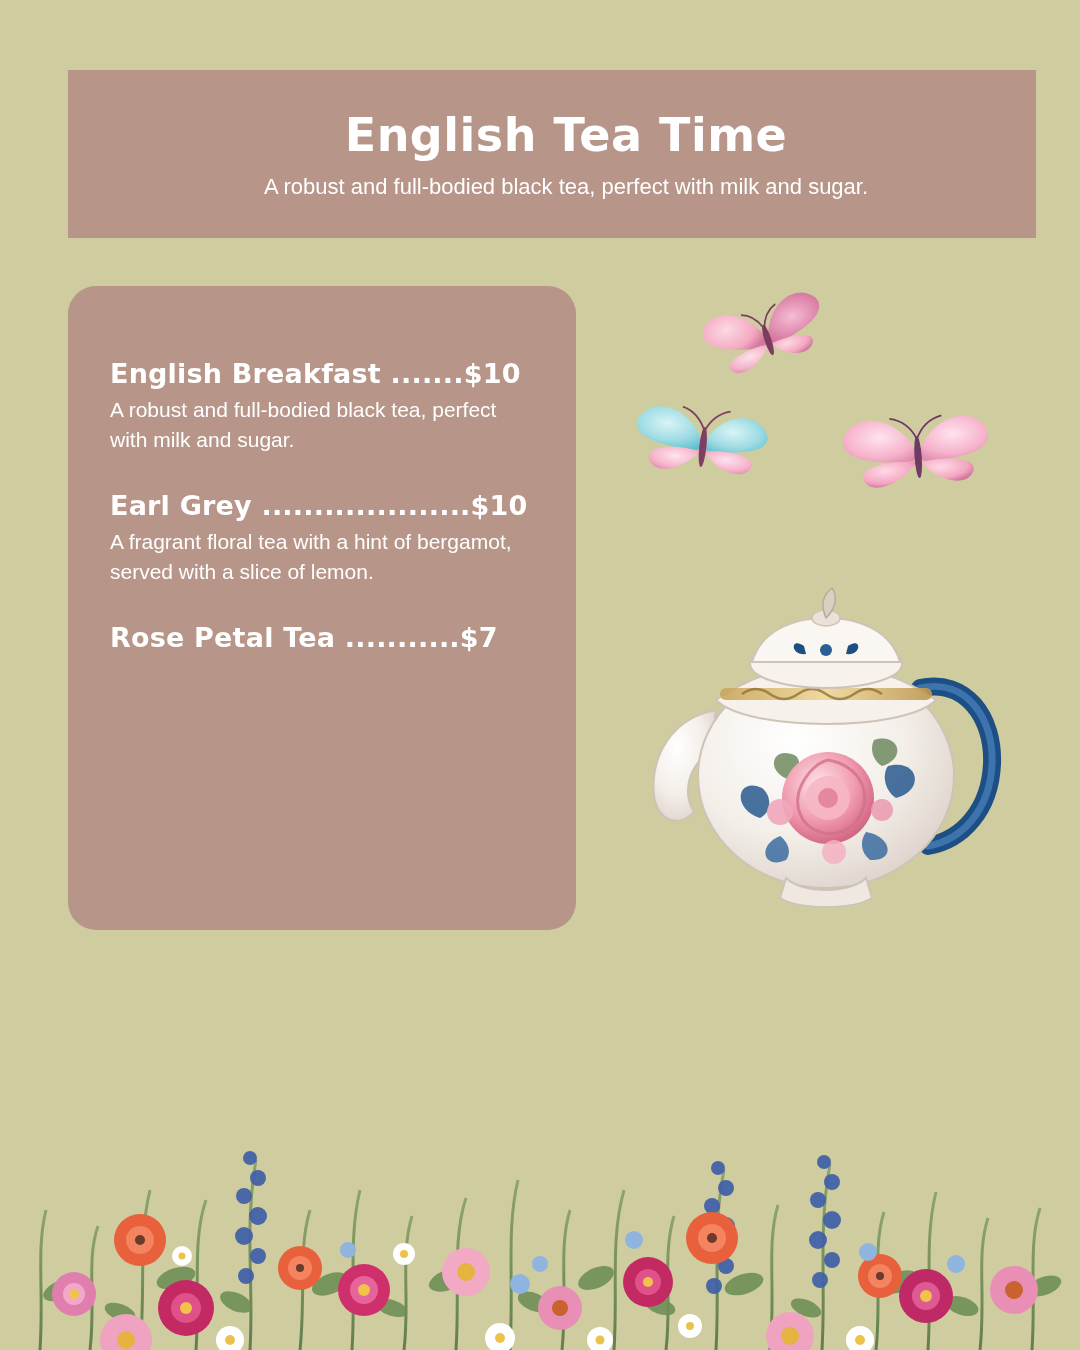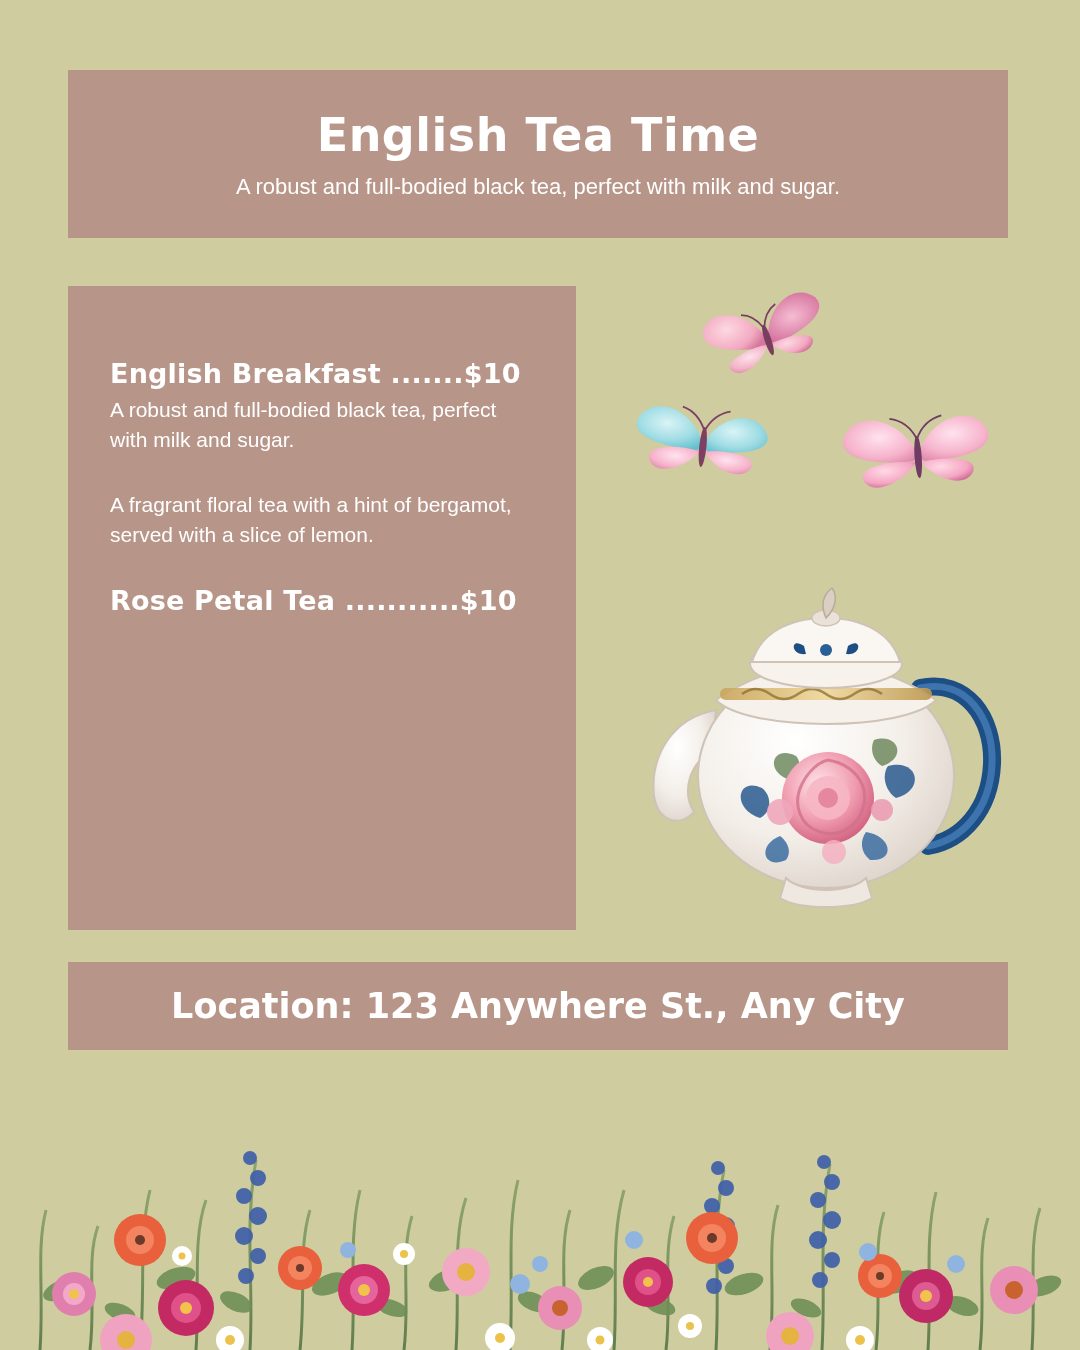--- a/index.html
+++ b/index.html
@@ -27,20 +27,21 @@
     position: absolute;
     left: 68px;
     top: 70px;
     width: 940px;
     height: 168px;
     background: #b79588;
     display: flex;
     flex-direction: column;
     align-items: center;
     justify-content: center;
+    padding-left: 28px;
   }
   .header-title {
     font-size: 46px;
     font-weight: 800;
     color: #ffffff;
     letter-spacing: 0.5px;
     margin: 0 0 12px 0;
     text-align: center;
     font-family: "DejaVu Sans", sans-serif;
   }
@@ -55,20 +56,21 @@
   
   .menu-panel {
     position: absolute;
     left: 68px;
     top: 286px;
     width: 508px;
     height: 644px;
     background: #b79588;
     box-sizing: border-box;
     padding: 72px 40px 0 42px;
+    border-radius: 28px;
   }
   .menu-item { margin-bottom: 34px; }
   .menu-item:last-child { margin-bottom: 0; }
   .menu-line {
     font-size: 27px;
     font-weight: 800;
     color: #ffffff;
     font-family: "DejaVu Sans", sans-serif;
     letter-spacing: 0.2px;
     margin: 0 0 6px 0;
@@ -142,25 +144,26 @@
   </div>
 
   <div class="menu-panel">
 
     <div class="menu-item">
       <p class="menu-line">English Breakfast .......$10</p>
       <p class="menu-desc">A robust and full-bodied black tea, perfect with milk and sugar.</p>
     </div>
 
     <div class="menu-item">
+      <p class="menu-line">Earl Grey ....................$10</p>
       <p class="menu-desc">A fragrant floral tea with a hint of bergamot, served with a slice of lemon.</p>
     </div>
 
     <div class="menu-item">
-      <p class="menu-line">Rose Petal Tea ...........$10</p>
+      <p class="menu-line">Rose Petal Tea ...........$7</p>
     </div>
 
   </div>
 
   <div class="butterflies">
     <svg viewBox="0 0 400 260" width="400" height="260" xmlns="http://www.w3.org/2000/svg">
       <defs>
         <radialGradient id="bfPink" cx="40%" cy="35%" r="70%">
           <stop offset="0%" stop-color="#ffd9e6"></stop>
           <stop offset="70%" stop-color="#f4a6c2"></stop>
@@ -269,23 +272,20 @@
       <path d="M208,200 C232,204 248,222 244,244 C240,266 220,278 200,272 C180,266 172,244 182,224 C188,212 198,202 208,200 Z" fill="none" stroke="#d1718c" stroke-width="3" opacity="0.8"></path>
       <circle cx="208" cy="238" r="22" fill="#f6b6c4" opacity="0.9"></circle>
       <circle cx="208" cy="238" r="10" fill="#e4879f"></circle>
 
       <circle cx="160" cy="252" r="13" fill="#f0a7bb" opacity="0.9"></circle>
       <circle cx="262" cy="250" r="11" fill="#eb9db3" opacity="0.9"></circle>
       <circle cx="214" cy="292" r="12" fill="#f3b0c2" opacity="0.85"></circle>
     </svg>
   </div>
 
-  <div class="location-band">
-    <p class="location-text">Location: 123 Anywhere St., Any City</p>
-  </div>
 
   <div class="flower-border">
     <svg viewBox="0 0 1080 310" width="1080" height="310" preserveAspectRatio="none" xmlns="http://www.w3.org/2000/svg">
       <defs>
         <linearGradient id="stemG" x1="0" y1="1" x2="0" y2="0">
           <stop offset="0%" stop-color="#5d7a4a"></stop>
           <stop offset="100%" stop-color="#8aa268"></stop>
         </linearGradient>
       </defs>
 

